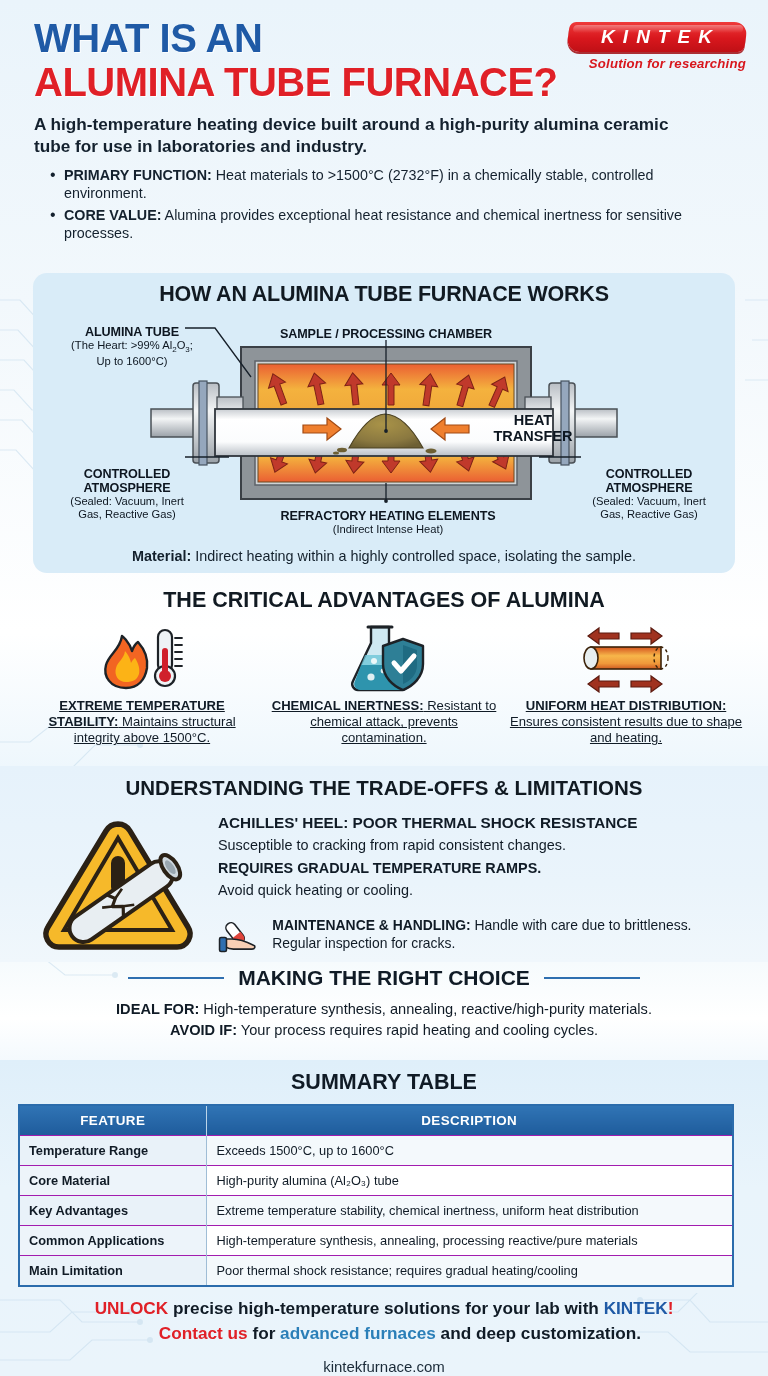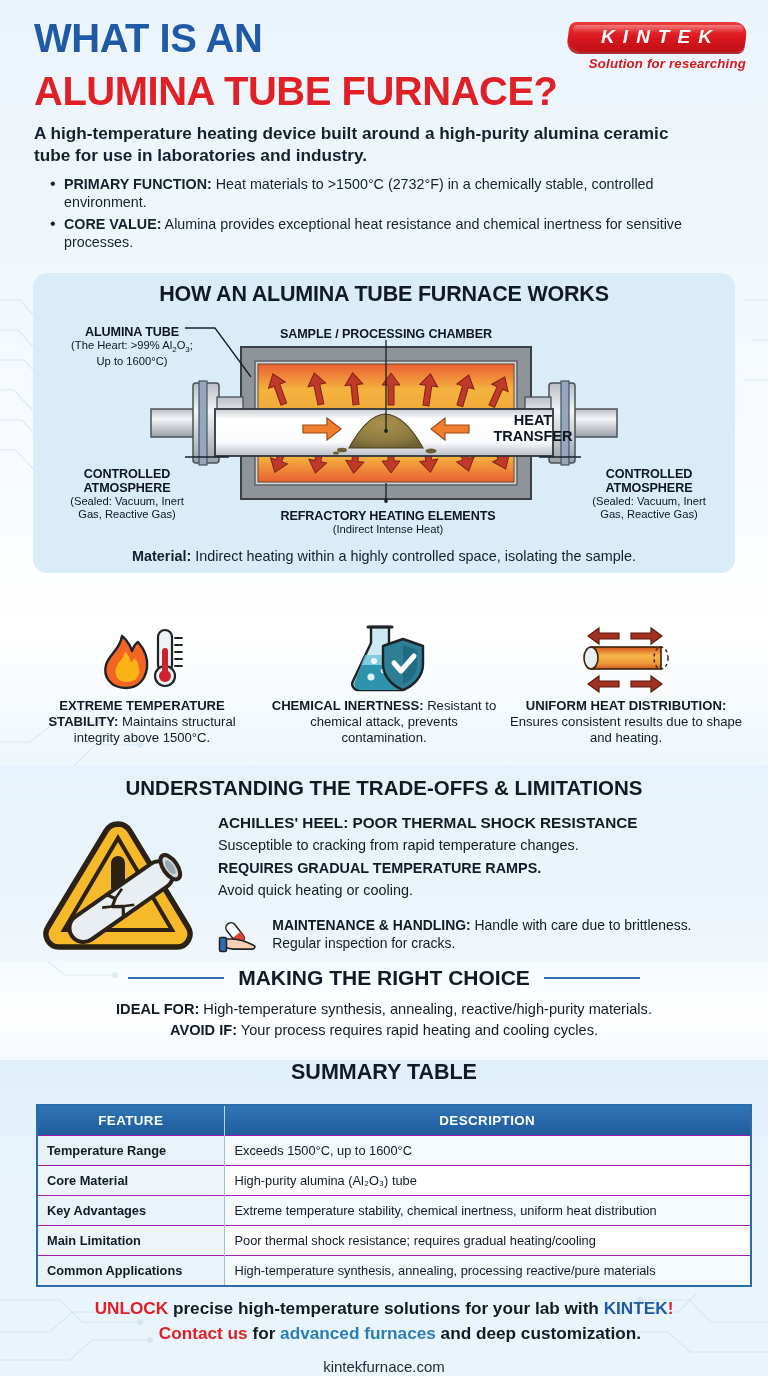--- a/index.html
+++ b/index.html
@@ -20,21 +20,21 @@
 
   
   .header { position: relative; padding: 18px 28px 0 34px; }
   .h-line1 {
     font-size: 40px; font-weight: 800; letter-spacing: -0.5px;
     color: #1f5aa6; line-height: 1.02;
     text-shadow: 1px 1px 0 rgba(255,255,255,.8);
   }
   .h-line2 {
     font-size: 40px; font-weight: 800; letter-spacing: -0.5px;
-    color: #e02027; line-height: 1.05; margin-top: 11px;
+    color: #e02027; line-height: 1.05; margin-top: 2px;
     text-shadow: 1px 1px 0 rgba(255,255,255,.8);
   }
   .lede {
     margin-top: 10px; font-size: 17.2px; line-height: 1.28;
     font-weight: 600; color: #14212e; max-width: 660px;
   }
   .bullets { margin-top: 9px; padding-left: 16px; }
   .bullets li {
     font-size: 14.3px; line-height: 1.26; color: #14212e;
     margin-bottom: 4px; list-style: none; position: relative; padding-left: 14px;
@@ -98,21 +98,21 @@
   .adv-title {
     position: absolute; top: 588px; width: 768px; text-align: center;
     font-size: 21.5px; font-weight: 800; color: #111a22;
   }
   .adv-row {
     position: absolute; top: 620px; left: 24px; width: 720px;
     display: flex; justify-content: space-between;
   }
   .adv-col { width: 236px; text-align: center; }
   .adv-icon { height: 74px; display: flex; align-items: center; justify-content: center; }
-  .adv-text { font-size: 13.1px; line-height: 1.24; color: #101b26; margin-top: 4px; }
+  .adv-text { font-size: 13.1px; line-height: 1.24; color: #101b26; margin-top: 4px; text-decoration: underline; }
   .adv-text b { font-weight: 800; }
 
   
   .trade-band {
     position: absolute; top: 766px; left: 0; width: 768px; height: 196px;
     background: linear-gradient(180deg,#e6f2fb 0%, #eaf4fb 60%, #f0f7fc 100%);
   }
   .trade-title {
     text-align: center; font-size: 20.5px; font-weight: 800; color: #111a22;
     padding-top: 10px;
@@ -138,23 +138,24 @@
   .choice-lines div { font-size: 14.6px; color: #101b26; line-height: 1.45; }
   .choice-lines b { font-weight: 800; }
 
   
   .summary-band {
     position: absolute; top: 1060px; left: 0; width: 768px; height: 233px;
     background: linear-gradient(180deg,#dfeffa 0%, #e9f4fb 55%, #eaf4fb 100%);
   }
   .summary-title {
     text-align: center; font-size: 21.5px; font-weight: 800; color: #101b26;
+    padding-top: 10px;
   }
   table.summary {
-    position: absolute; left: 38px; top: 46px; width: 712px;
+    position: absolute; left: 20px; top: 46px; width: 712px;
     border-collapse: collapse; background: #fff;
     box-shadow: 0 0 0 2px #2b6cac;
   }
   table.summary th {
     background: linear-gradient(180deg,#3074b5 0%, #1f5c9c 100%);
     color: #fff; font-size: 13.4px; font-weight: 800; letter-spacing: .4px;
     padding: 7px 6px; border-right: 1px solid #bcd5e9;
   }
   table.summary th:last-child { border-right: none; }
   table.summary td {
@@ -400,20 +401,21 @@
       <div class="big">ATMOSPHERE</div>
       <div class="sm">(Sealed: Vacuum, Inert</div>
       <div class="sm">Gas, Reactive Gas)</div>
     </div>
 
     <div class="principle">
       <b>Material:</b><span> Indirect heating within a highly controlled space, isolating the sample.</span>
     </div>
   </div>
 
+  <div class="adv-title">THE CRITICAL ADVANTAGES OF ALUMINA</div>
   <div class="adv-row">
 
     <div class="adv-col">
       <div class="adv-icon">
         <svg width="92" height="70" viewBox="0 0 92 70">
           <path d="M30 66 C14 66 7 54 10 43 C13 32 24 28 26 14 C26 14 33 19 36 29
                    C38 23 42 20 42 20 C50 29 52 38 51 46 C49 58 42 66 30 66 z" fill="#f26522" stroke="#1d2227" stroke-width="2.4" stroke-linejoin="round"></path>
           <path d="M30 60 C22 60 18 53 20 46 C22 39 28 37 29 29 C29 29 34 34 35 41
                    C37 37 39 36 39 36 C43 42 44 48 43 52 C41 58 37 60 30 60 z" fill="#fcb316" stroke="none"></path>
           <rect x="62" y="8" width="14" height="42" rx="7" fill="#eef3f6" stroke="#1d2227" stroke-width="2.2"></rect>
@@ -495,21 +497,21 @@
             <ellipse cx="140" cy="88" rx="7" ry="14" fill="#cfd8de" stroke="#2b2115" stroke-width="4"></ellipse>
             <ellipse cx="140" cy="88" rx="3.5" ry="8" fill="#9aa7b0"></ellipse>
             <path d="M72 74 l5 8 l-7 5 l9 6 l-6 9" fill="none" stroke="#2b2115" stroke-width="3.2" stroke-linejoin="round"></path>
             <path d="M77 82 l11 -4 M70 87 l-9 -5 M79 93 l10 5" fill="none" stroke="#2b2115" stroke-width="2.6"></path>
           </g>
         </svg>
       </div>
 
       <div class="trade-copy">
         <div class="trade-h">ACHILLES' HEEL: POOR THERMAL SHOCK RESISTANCE</div>
-        <div class="trade-p">Susceptible to cracking from rapid temperature changes.</div>
+        <div class="trade-p">Susceptible to cracking from rapid consistent changes.</div>
         <div class="trade-p"><b>REQUIRES GRADUAL TEMPERATURE RAMPS.</b></div>
         <div class="trade-p">Avoid quick heating or cooling.</div>
 
         <div class="maint">
           <svg width="60" height="48" viewBox="0 0 60 48">
             <g transform="rotate(-38 28 22)">
               <rect x="18" y="2" width="13" height="30" rx="6" fill="#ffffff" stroke="#1d2227" stroke-width="2"></rect>
               <path d="M18 20 h13 v6 a6.5 6.5 0 0 1 -13 0 z" fill="#e0443b"></path>
             </g>
             <path d="M6 28 h12 c10 0 20 4 28 8 c3 1 2 5 -2 5 h-24 c-8 0 -14 -4 -14 -8 z" fill="#f7cfb5" stroke="#1d2227" stroke-width="2" stroke-linejoin="round"></path>
@@ -555,27 +557,27 @@
         </tr>
         <tr>
           <td class="feat">Core Material</td>
           <td>High-purity alumina (Al₂O₃) tube</td>
         </tr>
         <tr>
           <td class="feat">Key Advantages</td>
           <td>Extreme temperature stability, chemical inertness, uniform heat distribution</td>
         </tr>
         <tr>
+          <td class="feat">Common Applications</td>
+          <td>High-temperature synthesis, annealing, processing reactive/pure materials</td>
+        </tr>
+        <tr>
           <td class="feat">Main Limitation</td>
           <td>Poor thermal shock resistance; requires gradual heating/cooling</td>
         </tr>
-        <tr>
-          <td class="feat">Common Applications</td>
-          <td>High-temperature synthesis, annealing, processing reactive/pure materials</td>
-        </tr>
       </tbody>
     </table>
   </div>
 
   <div class="footer">
     <div class="cta1">
       <span class="red">UNLOCK</span><span> precise high-temperature solutions for your lab with </span><span class="blue">KINTEK</span><span class="red">!</span>
     </div>
     <div class="cta2">
       <span class="red">Contact us</span><span> for </span><span class="tealb">advanced furnaces</span><span> and deep customization.</span>

